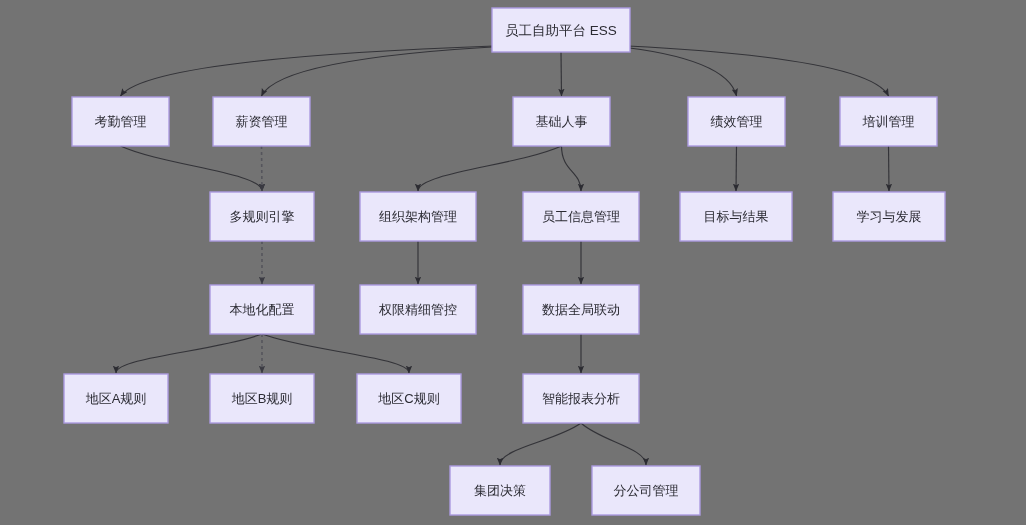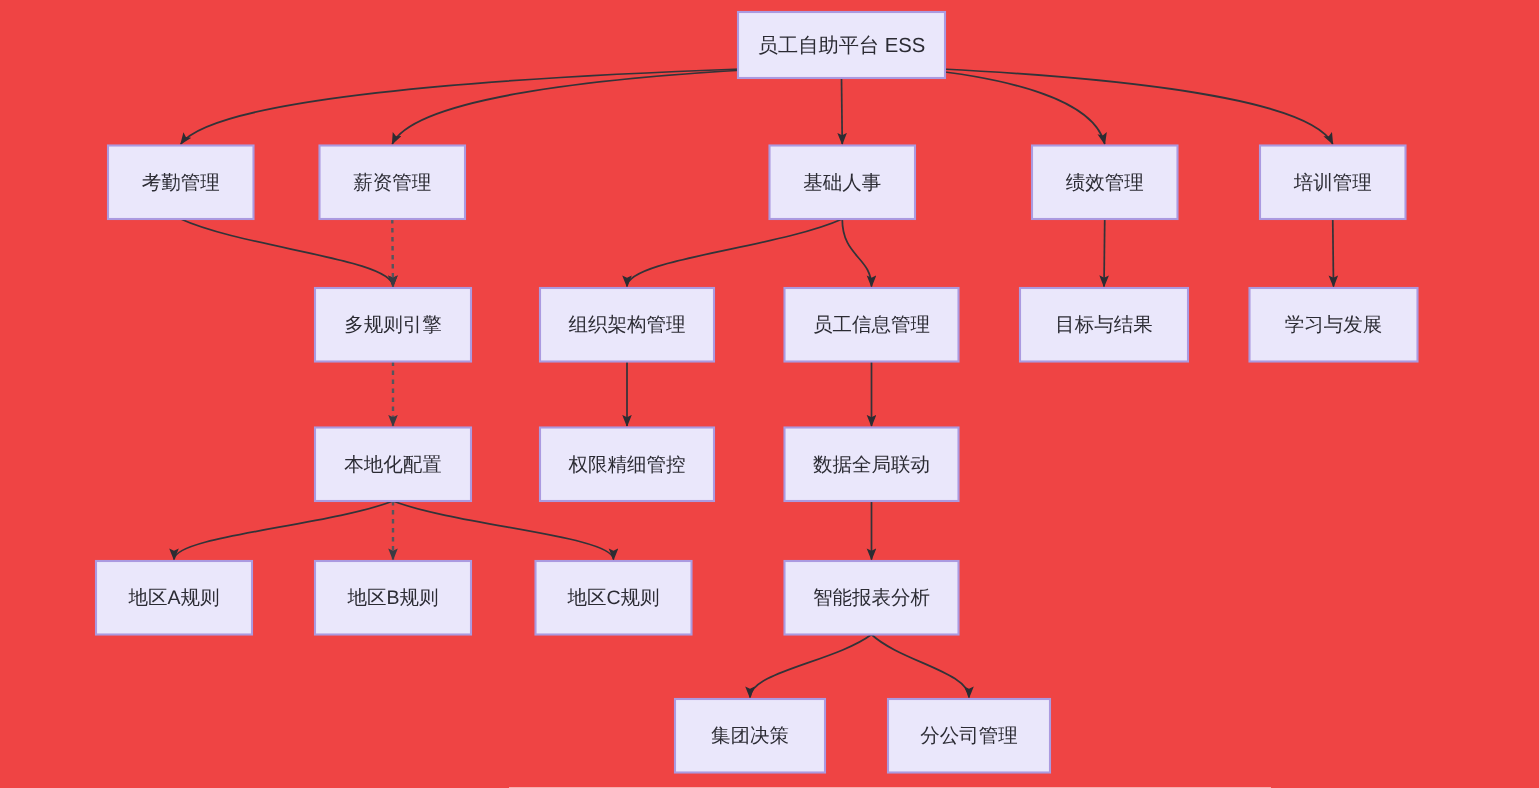--- a/index.html
+++ b/index.html
@@ -10,21 +10,21 @@
   body {
     width: 1026px;
     height: 525px;
     font-family: "Liberation Sans", "DejaVu Sans", sans-serif;
     overflow: hidden;
   }
   #diagram-root {
     position: relative;
     width: 1026px;
     height: 525px;
-    background: #ef4444;
+    background: #737373;
   }
   svg#flowchart {
     display: block;
     width: 1026px;
     height: 525px;
   }
   .node-rect {
     fill: #eae7fb;
     stroke: #ab9ae0;
     stroke-width: 1.4px;

